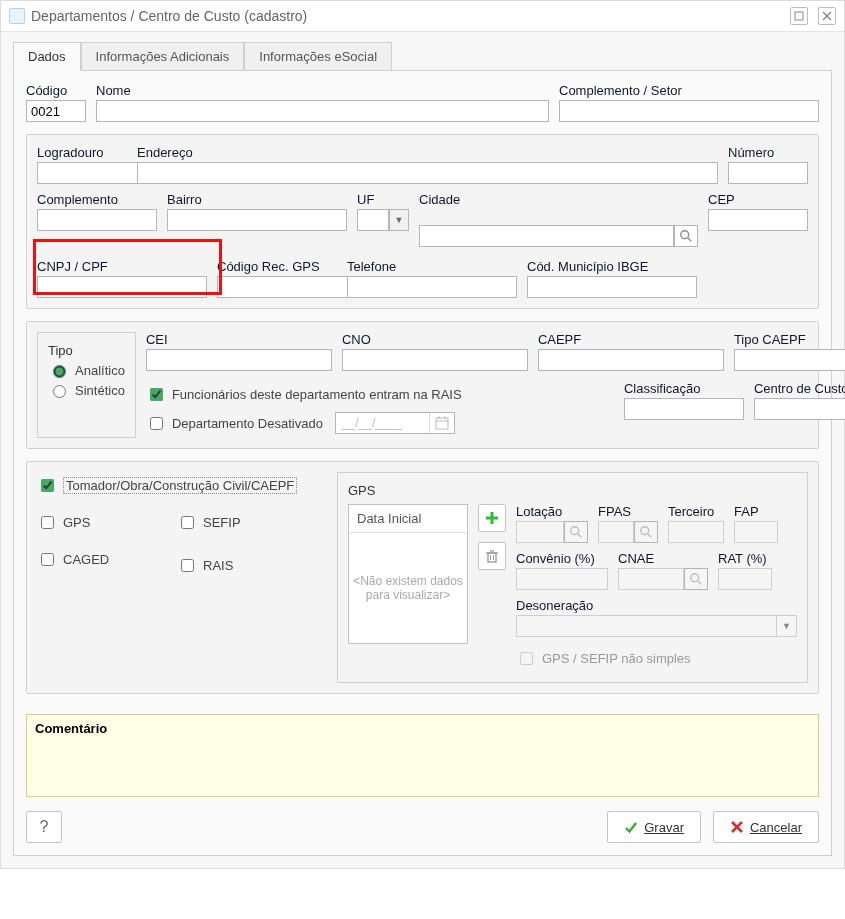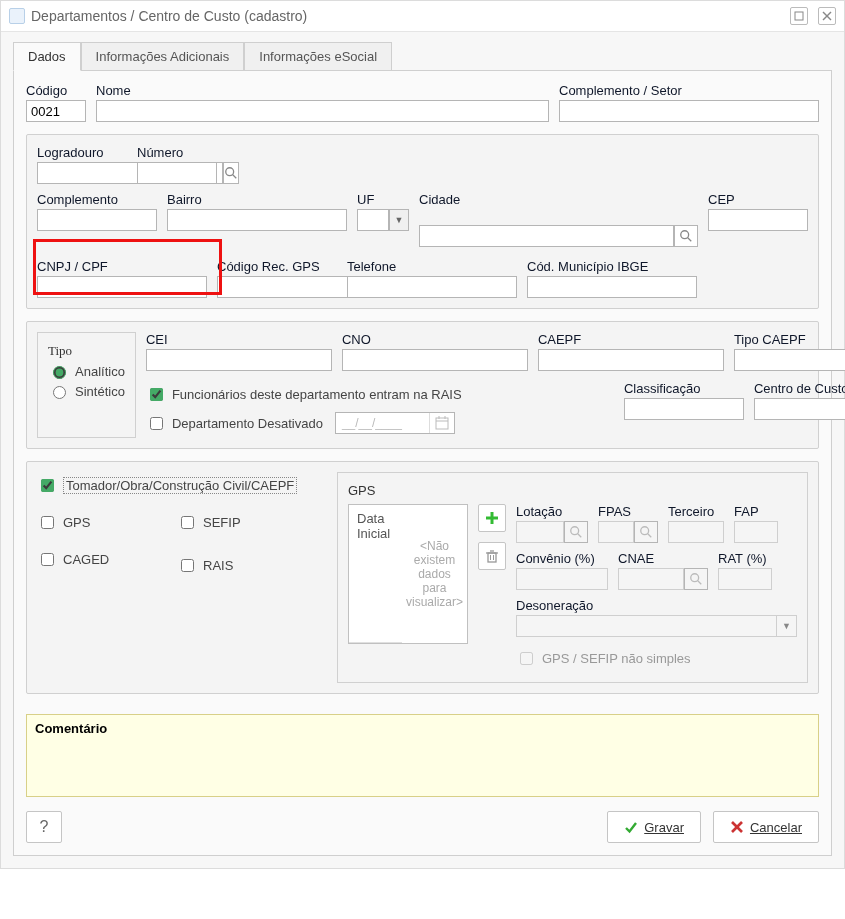--- a/index.html
+++ b/index.html
@@ -173,21 +173,21 @@
     font-size:13px;
     color:#333;
     margin-bottom:6px;
   }
   .list-pane {
     border:1px solid #c0c0c0;
     background:#fff;
     width:120px;
     height:140px;
     display:flex;
-    flex-direction:row;
+    flex-direction:column;
     overflow:hidden;
     box-sizing:border-box;
   }
   .list-pane .hdr {
     font-size:13px;
     color:#555;
     padding:6px 8px;
     border-bottom:1px solid #e0e0e0;
   }
   .list-pane .body {
@@ -329,20 +329,24 @@
             <div class="row" style="gap:0;">
               <input type="text" style="flex: 1 1 0%;">
               <div class="search-btn">
                 <svg class="mag-svg" viewBox="0 0 16 16">
                     <circle cx="6.5" cy="6.5" r="4.5" fill="none" stroke="#888" stroke-width="1.5"></circle>
                     <line x1="10" y1="10" x2="14" y2="14" stroke="#888" stroke-width="1.5"></line>
                   </svg>
               </div>
             </div>
           </div>
+          <div class="col" style="flex:1;">
+            <label class="fld-label">Endereço</label>
+            <input type="text" style="">
+          </div>
           <div class="col" style="width:80px;">
             <label class="fld-label">Número</label>
             <input type="text" style="">
           </div>
         </div>
 
         <div class="row" style="margin-top:8px;">
           <div class="col" style="width:120px;">
             <label class="fld-label">Complemento</label>
             <input type="text" style="">
@@ -402,21 +406,21 @@
             <input type="text" style="">
           </div>
         </div>
 
         <div class="highlight-box" style="left:6px; top:104px; width:183px; height:50px;"></div>
       </div>
 
       <div class="fieldset">
         <div class="row">
           <div class="inner-group" style="width:110px;">
-            <div style="font-family:Liberation Serif, serif;">Tipo</div>
+            <div style="">Tipo</div>
             <div class="radio-row">
               <input type="radio" name="tipo" checked="" style="">
               <span>Analítico</span>
             </div>
             <div class="radio-row">
               <input type="radio" name="tipo" style="">
               <span>Sintético</span>
             </div>
           </div>
           <div class="col" style="flex:1;">

